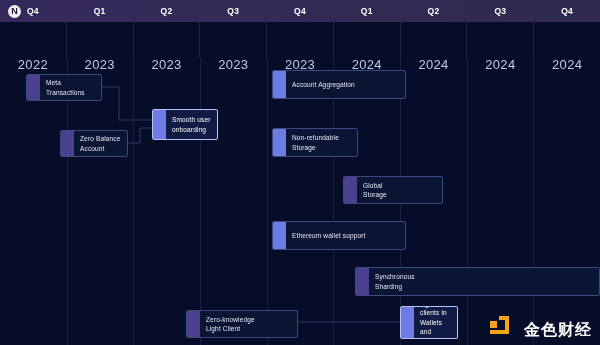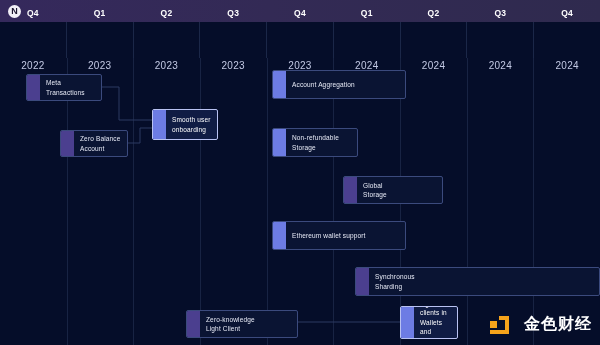--- a/index.html
+++ b/index.html
@@ -40,21 +40,21 @@
   }
   .qcell {
     flex:1 0 0; position:relative;
     display:flex; flex-direction:column;
     align-items:center; justify-content:center;
     border-left:1px solid #1b2748;
     gap:40px;
   }
   .qcell:first-child { border-left:none; }
   .q-q { font-size:8.5px; font-weight:bold; color:#ffffff; letter-spacing:.3px; line-height:1.25; }
-  .q-y { font-size:10px; color:#c3c9e4; letter-spacing:.3px; line-height:1.3; }
+  .q-y { font-size:13px; color:#c3c9e4; letter-spacing:.3px; line-height:1.3; }
 
   
   #grid {
     position:absolute; left:0; top:58px; width:600px; height:287px;
   }
   .gline {
     position:absolute; top:0; bottom:0; width:1px; background:#182343;
   }
 
   
@@ -74,21 +74,21 @@
   .bar .lbl {
     font-size:6.5px; color:#e8ebf7; line-height:1.45;
     padding:0 6px; white-space:pre-line; letter-spacing:.15px;
   }
   .bar.hi { border-color:#b9c2f2; background:#101c44; }
   .bar.hi .lbl { color:#ffffff; }
 
   
   #wm {
     position:absolute; right:8px; bottom:7px;
-    display:flex; align-items:flex-start; gap:12px;
+    display:flex; align-items:flex-end; gap:12px;
   }
   #wm-mark { width:22px; height:22px; position:relative; flex:none; }
   #wm-mark i {
     position:absolute; background:#f5a31b; display:block;
   }
   #wm-text { font-size:16px; font-weight:bold; color:#ffffff; letter-spacing:1px; line-height:1; }
 </style>
 </head>
 <body>
 

